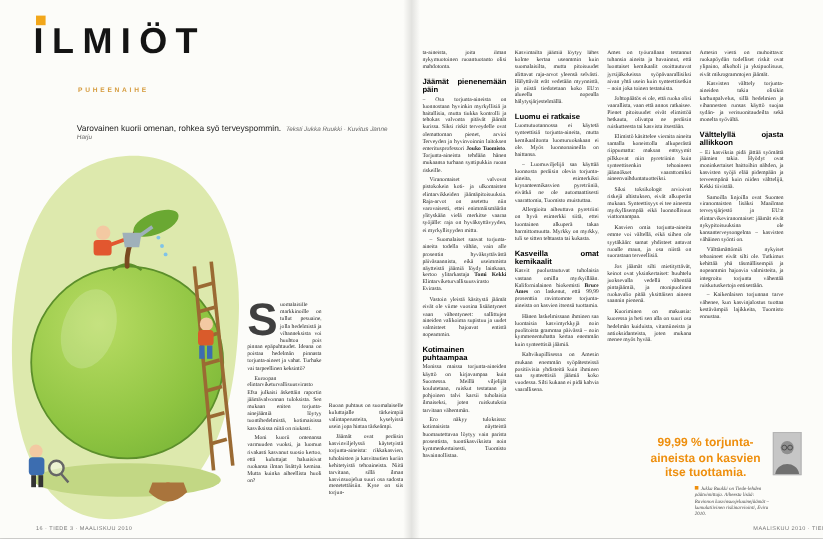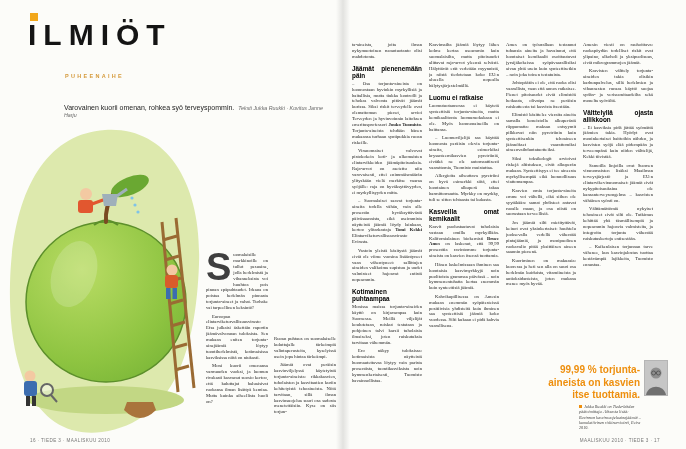--- a/index.html
+++ b/index.html
@@ -1,18 +1,18 @@
 <!DOCTYPE html>
 <html><head>
 <meta charset="utf-8">
 <style>
   html,body{margin:0;padding:0;background:#9a9a9a;}
   .spread{position:relative;width:686px;height:449px;background:#fcfcf9;overflow:hidden;
           font-family:"Liberation Serif",serif;color:#1c1c1c;box-shadow:0 0 4px rgba(0,0,0,.4);}
-  .page{position:absolute;top:0;height:449px;}
+  .page{position:absolute;top:0;height:449px;padding-left:48px;}
   .page-left{left:0;width:343px;}
   .page-right{left:343px;width:343px;}
   .fold{position:absolute;left:336px;top:0;width:14px;height:449px;
         background:linear-gradient(90deg,rgba(0,0,0,0) 0%,rgba(0,0,0,0.10) 50%,rgba(0,0,0,0) 100%);}
 
   .section-square{position:absolute;left:30px;top:13px;width:8px;height:8px;background:#f2a71b;}
   .section{position:absolute;left:28px;top:18px;margin:0;font-family:"Liberation Sans",sans-serif;
            font-size:30px;font-weight:bold;letter-spacing:7px;color:#141414;}
   .kicker{position:absolute;left:65px;top:73px;font-family:"Liberation Sans",sans-serif;
           font-size:5.5px;font-weight:bold;letter-spacing:2.3px;color:#d59a3c;}
@@ -33,21 +33,21 @@
            font-weight:bold;color:#3f3f3f;padding:0 2px 0 0;}
 
   .lcol1{left:206px;top:252px;width:62px;height:188px;}
   .lcol2{left:274px;top:336px;width:62px;height:104px;}
 
   .rcolA{left:9px; top:42px;width:70px;height:394px;}
   .rcolB{left:86px;top:42px;width:70px;height:394px;}
   .rcolC{left:163px;top:42px;width:70px;height:314px;}
   .rcolD{left:240px;top:42px;width:70px;height:314px;}
 
-  .pullquote{position:absolute;left:193px;top:364px;width:104px;text-align:right;
+  .pullquote{position:absolute;left:193px;top:364px;width:104px;text-align:center;
              font-family:"Liberation Sans",sans-serif;font-weight:bold;font-size:10px;line-height:12.5px;
              color:#ee8f0e;}
   .author-photo{position:absolute;left:301px;top:360px;width:24px;height:36px;border:1px solid #b5b5b5;
                 background:#c9c9c9;box-sizing:border-box;}
   .credit{position:absolute;left:236px;top:404px;width:62px;font-style:italic;font-size:4.2px;
           line-height:5.3px;color:#444;text-align:left;}
   .credit-bullet{display:inline-block;width:3px;height:3px;background:#ee8f0e;margin-right:2px;}
 
   .folio{position:absolute;top:438px;font-family:"Liberation Sans",sans-serif;font-size:4.6px;
          letter-spacing:.4px;color:#777;}

